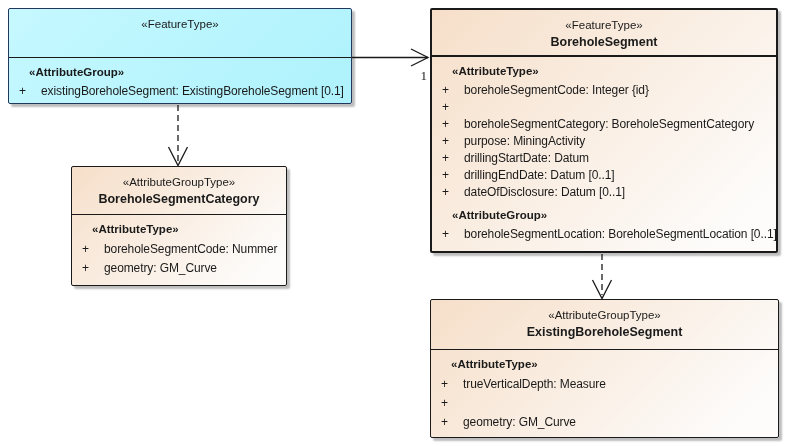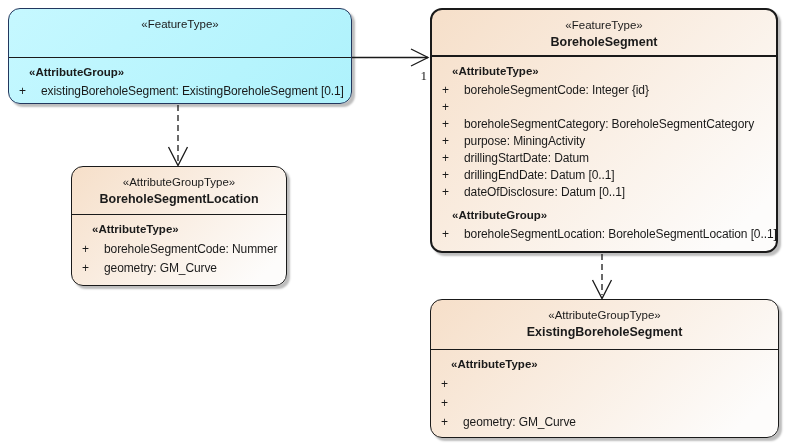--- a/index.html
+++ b/index.html
@@ -7,21 +7,21 @@
     position:relative;
     width:793px;height:446px;
     background:#ffffff;
     font-family:"Liberation Sans","DejaVu Sans",sans-serif;
     overflow:hidden;
   }
   .uml-box{
     position:absolute;
     box-sizing:border-box;
     border:1px solid #1a1a1a;
-    border-radius:12px;
+    border-radius:2px;
     box-shadow:3px 3px 2px #bdbdbd;
     color:#1a1a1a;
   }
   .tan{ background:linear-gradient(135deg, var(--tan-start) 0%, var(--tan-end) 90%); }
   .cyan{ background:linear-gradient(135deg, var(--cyan-start) 0%, var(--cyan-end) 100%); border-color:#22375e; }
   .bold-border{ border-width:2px; }
 
   .hdr{
     box-sizing:border-box;
     text-align:center;
@@ -119,21 +119,21 @@
       <div class="row">
         <span class="vis">+</span>
         <span class="atext">boreholeSegmentLocation: BoreholeSegmentLocation [0..1]</span>
       </div>
     </div>
   </div>
 
   <div id="box3" class="uml-box tan">
     <div class="hdr">
       <span class="stereo">«AttributeGroupType»</span>
-      <span class="cname">BoreholeSegmentLocation</span>
+      <span class="cname">BoreholeSegmentCategory</span>
     </div>
     <div class="divider"></div>
     <div class="body">
       <div class="sec-label">«AttributeType»</div>
       <div class="row">
         <span class="vis">+</span>
         <span class="atext">boreholeSegmentCode: Nummer</span>
       </div>
       <div class="row">
         <span class="vis">+</span>
@@ -145,20 +145,21 @@
   <div id="box4" class="uml-box tan">
     <div class="hdr">
       <span class="stereo">«AttributeGroupType»</span>
       <span class="cname">ExistingBoreholeSegment</span>
     </div>
     <div class="divider"></div>
     <div class="body">
       <div class="sec-label">«AttributeType»</div>
       <div class="row">
         <span class="vis">+</span>
+        <span class="atext">trueVerticalDepth: Measure</span>
       </div>
       <div class="row">
         <span class="vis">+</span>
       </div>
       <div class="row">
         <span class="vis">+</span>
         <span class="atext">geometry: GM_Curve</span>
       </div>
     </div>
   </div>

